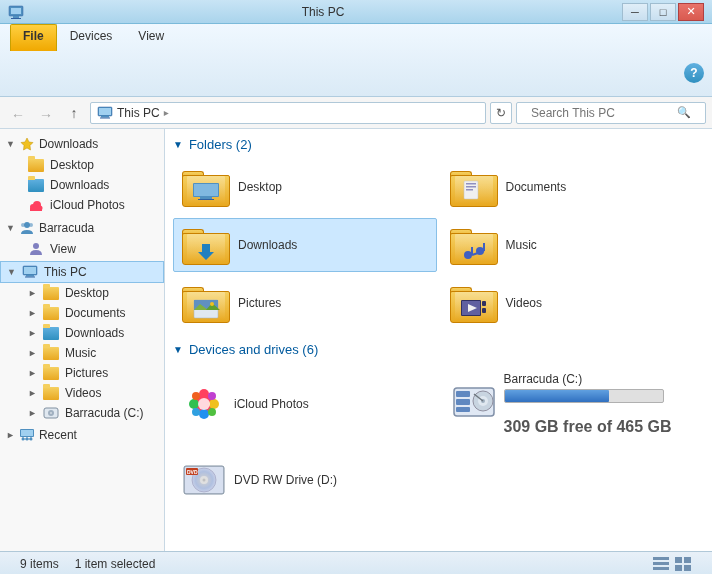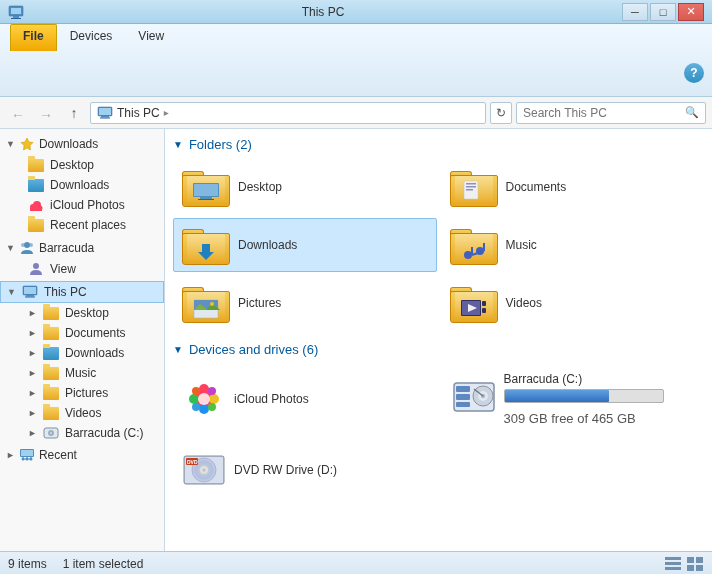--- a/index.html
+++ b/index.html
@@ -60,21 +60,21 @@
       flex: 1; height: 22px; border: 1px solid #b0c8d8; background: #fff;
       padding: 0 6px; font-size: 12px; color: #333; border-radius: 2px;
       display: flex; align-items: center;
     }
     .address-crumb { display: flex; align-items: center; gap: 4px; font-size: 12px; }
     .crumb-item { color: #333; }
     .crumb-arrow { color: #888; font-size: 10px; }
     .address-refresh { width: 22px; height: 22px; border: 1px solid #b0c8d8; background: #fff; border-radius: 2px; cursor: pointer; display: flex; align-items: center; justify-content: center; color: #555; }
     .search-box {
       width: 190px; height: 22px; border: 1px solid #b0c8d8; background: #fff;
-      border-radius: 2px; display: flex; align-items: center; padding: 0 6px; gap: 4px;
+      border-radius: 2px; display: flex; align-items: center; padding: 0 14px; gap: 4px;
     }
     .search-box input { border: none; outline: none; font-size: 12px; color: #999; width: 100%; background: transparent; }
     .search-icon { color: #888; font-size: 11px; }
 
     
     .main-layout { display: flex; height: calc(574px - 24px - 26px - 46px - 32px - 24px); }
 
     
     .sidebar {
       width: 165px; background: #f8f8f8; border-right: 1px solid #c8d8e4;
@@ -112,21 +112,21 @@
     .drives-grid { display: grid; grid-template-columns: repeat(2, 1fr); gap: 8px; }
     .drive-item {
       display: flex; align-items: center; gap: 8px; padding: 6px 8px;
       border: 1px solid transparent; border-radius: 2px; cursor: pointer;
     }
 
     
     .status-bar {
       height: 24px; background: linear-gradient(to bottom, #e8f0f8, #d8e8f4);
       border-top: 1px solid #b0c8d8; display: flex; align-items: center;
-      padding: 0 8px; gap: 16px; font-size: 12px; color: #333;
+      padding: 0 20px; gap: 16px; font-size: 12px; color: #333;
     }
     .status-right { margin-left: auto; display: flex; align-items: center; gap: 4px; }
 
     
     .folder-big {
       width: 48px; height: 40px; position: relative; flex-shrink: 0;
     }
     .folder-big-body {
       position: absolute; bottom: 0; left: 0; right: 0; height: 32px;
       background: linear-gradient(to bottom, #f5d060, #e8a820);
@@ -239,24 +239,20 @@
         <span>Downloads</span>
       </div>
       <div class="sidebar-item indent1">
         <svg width="16" height="13" viewBox="0 0 16 13">
           <circle cx="5" cy="8" r="3" fill="#ff4060"></circle>
           <circle cx="9" cy="6" r="4" fill="#ff4060"></circle>
           <circle cx="12" cy="9" r="2.5" fill="#ff4060"></circle>
           <rect x="2" y="9" width="12" height="3" fill="#ff4060"></rect>
         </svg>
         <span>iCloud Photos</span>
-      </div>
-      <div class="sidebar-item indent1">
-        <span class="si-folder"></span>
-        <span>Recent places</span>
       </div>
     </div>
 
     <div class="sidebar-group">
       <div class="sidebar-group-header">
         <span class="chevron">▼</span>
         <svg width="16" height="16" viewBox="0 0 16 16">
           <circle cx="8" cy="5" r="3" fill="#5090c0"></circle>
           <circle cx="4" cy="5" r="2" fill="#5090c0" opacity="0.6"></circle>
           <circle cx="12" cy="5" r="2" fill="#5090c0" opacity="0.6"></circle>
@@ -491,21 +487,21 @@
             <circle cx="31" cy="15" r="5" fill="#e0e8f0"></circle>
             <circle cx="31" cy="15" r="2" fill="#a0b0c0"></circle>
 
             <line x1="22" y1="8" x2="31" y2="15" stroke="#707880" stroke-width="1.5"></line>
           </svg>
           <div style="flex:1">
             <div style="font-size:12px;color:#333;margin-bottom:3px;">Barracuda (C:)</div>
             <div class="progress-bar-container" style="width:160px;">
               <div class="progress-bar-fill" style="width:66%;"></div>
             </div>
-            <div style="font-size:13px;color:#555;margin-top:8px;">309 GB free of 465 GB</div>
+            <div style="font-size:16px;color:#555;margin-top:15px;font-weight:bold;">309 GB free of 465 GB</div>
           </div>
         </div>
       </div>
 
       <div class="drive-item">
         <div style="width:44px;height:44px;flex-shrink:0;position:relative;display:flex;align-items:center;justify-content:center">
           <svg width="44" height="44" viewBox="0 0 44 44">
 
             <rect x="2" y="8" width="40" height="28" rx="2" fill="#c0c8d8" stroke="#8090a0" stroke-width="1"></rect>
             <rect x="3" y="9" width="38" height="26" rx="1" fill="#d8e0f0"></rect>

